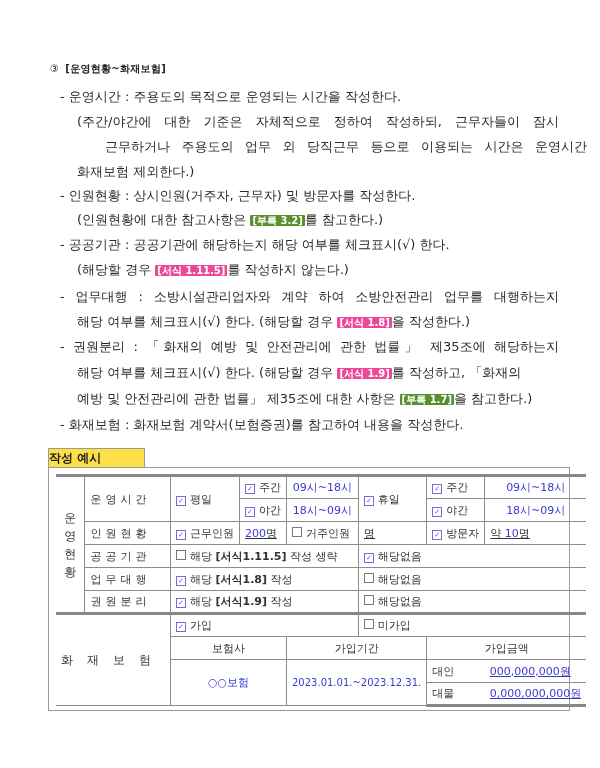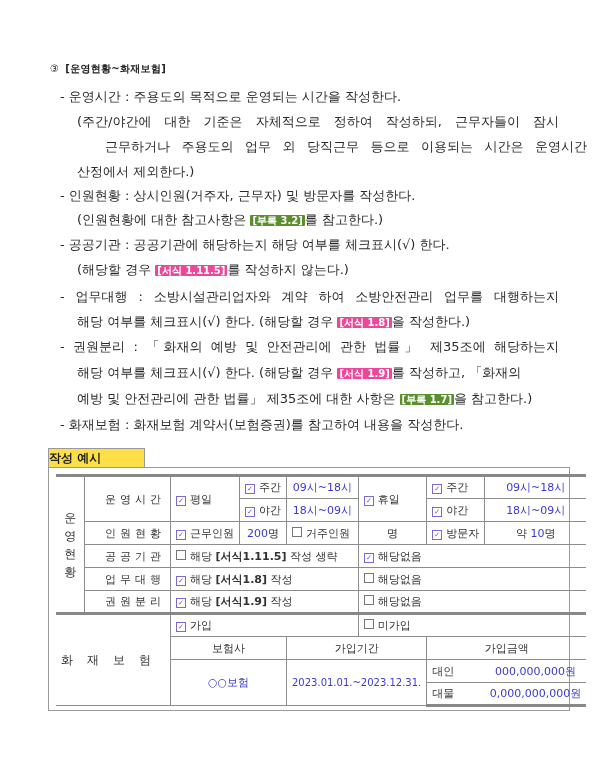--- a/index.html
+++ b/index.html
@@ -16,40 +16,40 @@
   .box { position: absolute; left: 48px; top: 467px; width: 522px; height: 244px; border: 1px solid #9a9a9a; box-sizing: border-box; }
   .tabhead { position: absolute; left: 48px; top: 448px; width: 97px; height: 20px; border: 1px solid #9a9a9a; border-bottom: none;
              background: #fde047; box-sizing: border-box; text-align: left; font-size: 12px; font-weight: bold; line-height: 19px; }
   table.ex { position: absolute; left: 56px; top: 474px; width: 508px; border-collapse: collapse; font-size: 11px; color: #333; }
   table.ex td { border: 1px solid #8c8c8c; height: 23px; padding: 0 5px; box-sizing: border-box; white-space: nowrap; }
   table.ex tr.top td { border-top: 3px solid #888; }
   table.ex tr.bot td { border-bottom: 3px solid #888; }
   table.ex tr.sep td { border-top: 3px solid #888; }
   table.ex td.nl { border-left: none; }
   table.ex td.nr { border-right: none; }
-  .spaced { letter-spacing: 4px; text-align: right; }
+  .spaced { letter-spacing: 4px; text-align: left; }
   .vert { text-align: center; line-height: 18px; font-size: 12px; }
   .blue-t { color: #3a3ad0; }
   .cb { display: inline-block; width: 8px; height: 8px; border: 1px solid #777; font-size: 7px; line-height: 8px; text-align: center; margin-right: 4px; vertical-align: 0; }
   .cb.on { border-color: #7a6ad8; color: #6a5ad0; }
-  .right { text-align: center; }
+  .right { text-align: left; text-decoration: underline; }
   .center { text-align: center; }
   .b { font-weight: bold; }
 </style>
 </head>
 <body>
 
 <div class="heading">
   <span class="num">③</span><span>[운영현황~화재보험]</span>
 </div>
 
 <div class="line" style="left:60px;top:89px;">- 운영시간 : 주용도의 목적으로 운영되는 시간을 작성한다.</div>
 <div class="line just" style="left:77px;top:114px;width:482px;">(주간/야간에 대한 기준은 자체적으로 정하여 작성하되, 근무자들이 잠시</div>
 <div class="line just" style="left:77px;top:139px;width:482px;margin-left:28px;">근무하거나 주용도의 업무 외 당직근무 등으로 이용되는 시간은 운영시간</div>
-<div class="line" style="left:77px;top:164px;">산정에서 제외한다.)</div>
+<div class="line" style="left:77px;top:164px;">화재보험 제외한다.)</div>
 <div class="line" style="left:60px;top:188px;">- 인원현황 : 상시인원(거주자, 근무자) 및 방문자를 작성한다.</div>
 <div class="line" style="left:77px;top:212px;">
   <span>(인원현황에 대한 참고사항은 </span><span class="tag green">[부록 3.2]</span><span>를 참고한다.)</span>
 </div>
 <div class="line" style="left:60px;top:237px;">- 공공기관 : 공공기관에 해당하는지 해당 여부를 체크표시(√) 한다.</div>
 <div class="line" style="left:77px;top:262px;">
   <span>(해당할 경우 </span><span class="tag blue">[서식 1.11.5]</span><span>를 작성하지 않는다.)</span>
 </div>
 <div class="line just" style="left:60px;top:289px;width:499px;">- 업무대행 : 소방시설관리업자와 계약 하여 소방안전관리 업무를 대행하는지</div>
 <div class="line" style="left:77px;top:314px;">

